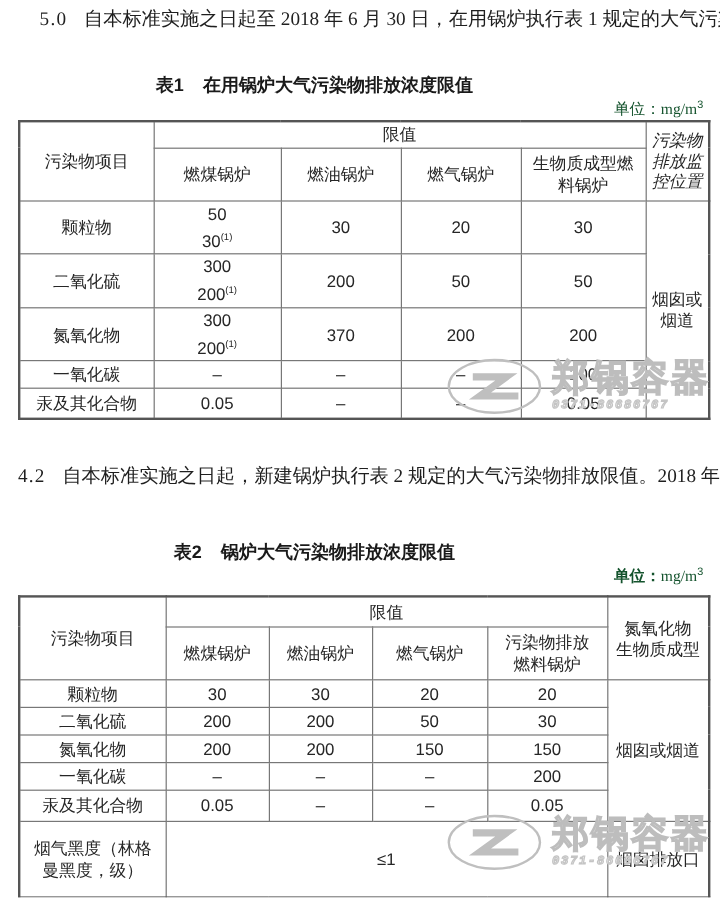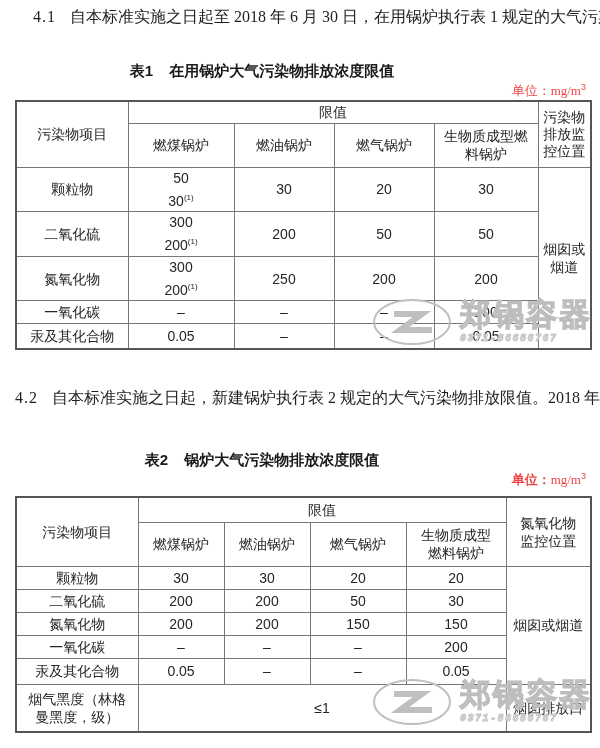--- a/index.html
+++ b/index.html
@@ -16,21 +16,21 @@
   .p42{top:386px;}
   
   .caption{
     position:absolute;left:0;width:524px;text-align:center;
     font-family:"Liberation Sans",sans-serif;font-weight:bold;font-size:15px;color:#1a1a1a;
   }
   .cap1{top:62px;}
   .cap2{top:451px;}
   .cap-no{margin-right:16px;}
   .unit{
-    position:absolute;right:14px;font-size:13px;color:#ef4444;
+    position:absolute;right:14px;font-size:13px;color:#14532d;
     font-family:"Liberation Sans",sans-serif;
     margin-left:24px;
   }
   .unit1{top:82px;}
   .unit2{top:471px;}
   .unit2 .unit-label{font-weight:bold;}
   .unit-value{font-family:"Liberation Serif",serif;font-size:13px;}
   .unit-sup{font-size:9px;}
   
   table.limits{
@@ -41,29 +41,29 @@
   .t1{top:100px;width:575px;}
   .t2{top:496px;width:575px;}
   table.limits td{
     border:1px solid #777777;text-align:center;vertical-align:middle;
     padding:1px 2px;line-height:18px;
   }
   td.two .v2{line-height:19px;}
   td.num sup{font-size:8px;vertical-align:super;letter-spacing:0;}
   .hdr{font-size:14px;}
   .stack span{display:block;line-height:18px;}
-  .stack3 span{display:block;line-height:17px;}
+  .stack3 span{display:block;line-height:17px;font-style:italic;}
   
   .t1 .r1{height:22px;} .t1 .r2{height:44px;}
   .t1 .r3{height:44px;} .t1 .r4{height:42px;} .t1 .r5{height:43px;}
   .t1 .r6{height:23px;} .t1 .r7{height:25px;}
   
   .t2 .r1{height:25px;} .t2 .r2{height:44px;}
   .t2 .r3,.t2 .r4,.t2 .r5,.t2 .r6{height:23px;}
-  .t2 .r7{height:26px;} .t2 .r8{height:48px;}
+  .t2 .r7{height:26px;} .t2 .r8{height:64px;}
   
   .watermark{
     position:absolute;display:flex;align-items:center;pointer-events:none;z-index:5;
   }
   .wm1{left:370px;top:297px;}
   .wm2{left:370px;top:677px;}
   .wm-right{margin-left:6px;}
   .wm-brand{
     font-family:"Liberation Sans",sans-serif;font-weight:bold;font-size:31px;line-height:33px;
     letter-spacing:2px;color:#f2f2f2;-webkit-text-stroke:1.2px #bdbdbd;white-space:nowrap;
@@ -73,21 +73,21 @@
     font-size:10px;line-height:16px;letter-spacing:1.5px;
     color:#f2f2f2;-webkit-text-stroke:1px #c4c4c4;white-space:nowrap;
   }
 </style>
 </head>
 <body>
 
 <div class="page">
 
   <div class="para p41">
-    <div class="line"><span class="clause-no">4.1</span><span>自本标准实施之日起至 2018 年 6 月 30 日，在用锅炉执行表 1 规定的大气污染物排放</span></div>
+    <div class="line"><span class="clause-no">5.0</span><span>自本标准实施之日起至 2018 年 6 月 30 日，在用锅炉执行表 1 规定的大气污染物排放</span></div>
   </div>
 
   <div class="caption cap1">
     <span class="cap-no">表1</span><span>在用锅炉大气污染物排放浓度限值</span>
   </div>
   <div class="unit unit1">
     <span class="unit-label">单位：</span><span class="unit-value">mg/m</span><sup class="unit-sup">3</sup>
   </div>
 
   <table class="limits t1">
@@ -141,21 +141,21 @@
       <td class="num">200</td>
       <td class="num">50</td>
       <td class="num">50</td>
     </tr>
     <tr class="r5">
       <td>氮氧化物</td>
       <td class="num two">
         <div class="v2"><span>300</span></div>
         <div class="v2"><span>200</span><sup>(1)</sup></div>
       </td>
-      <td class="num">250</td>
+      <td class="num">370</td>
       <td class="num">200</td>
       <td class="num">200</td>
     </tr>
     <tr class="r6">
       <td>一氧化碳</td>
       <td class="num">–</td>
       <td class="num">–</td>
       <td class="num">–</td>
       <td class="num">200</td>
     </tr>
@@ -188,29 +188,29 @@
       <col style="width:96px">
         <col style="width:100px">
         <col style="width:85px">
     </colgroup>
     <tbody>
         <tr class="r1">
       <td rowspan="2" class="hdr">污染物项目</td>
       <td colspan="4" class="hdr">限值</td>
       <td rowspan="2" class="hdr stack">
         <span>氮氧化物</span>
-        <span>监控位置</span>
+        <span>生物质成型</span>
       </td>
     </tr>
     <tr class="r2">
       <td class="hdr">燃煤锅炉</td>
       <td class="hdr">燃油锅炉</td>
       <td class="hdr">燃气锅炉</td>
       <td class="hdr stack">
-        <span>生物质成型</span>
+        <span>污染物排放</span>
         <span>燃料锅炉</span>
       </td>
     </tr>
     <tr class="r3">
       <td>颗粒物</td>
       <td class="num">30</td>
       <td class="num">30</td>
       <td class="num">20</td>
       <td class="num">20</td>
       <td rowspan="5">烟囱或烟道</td>

